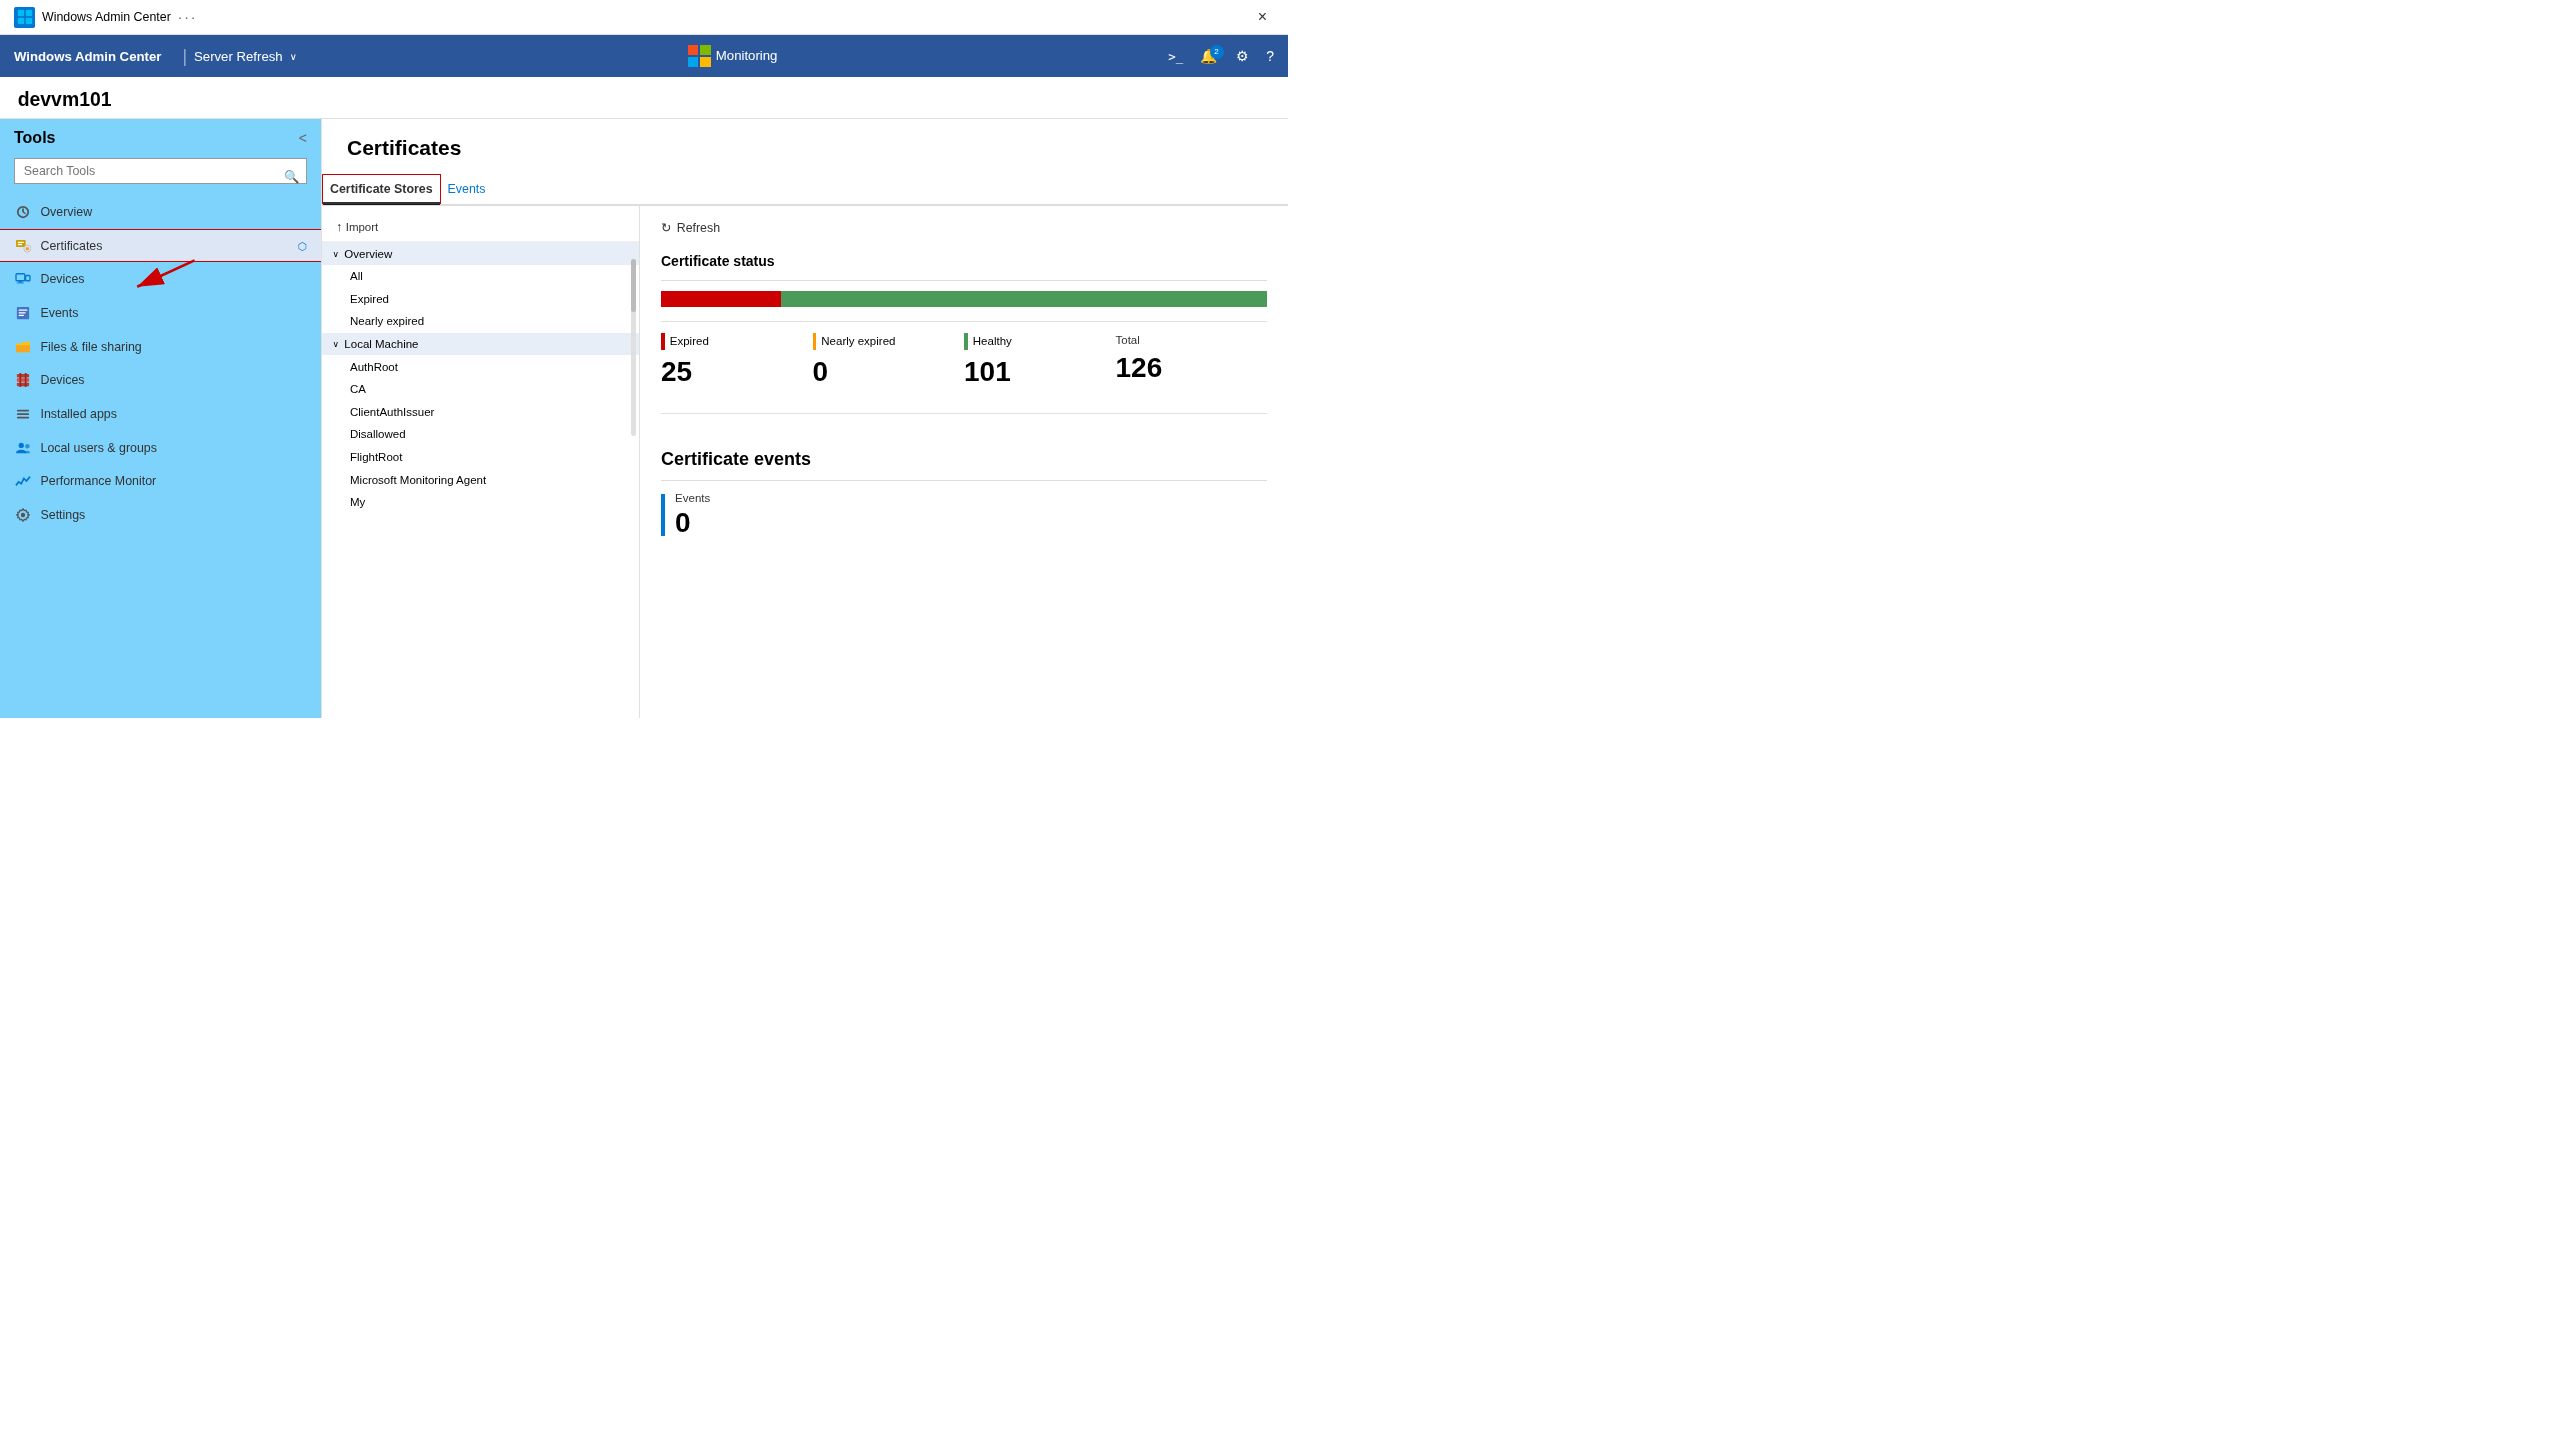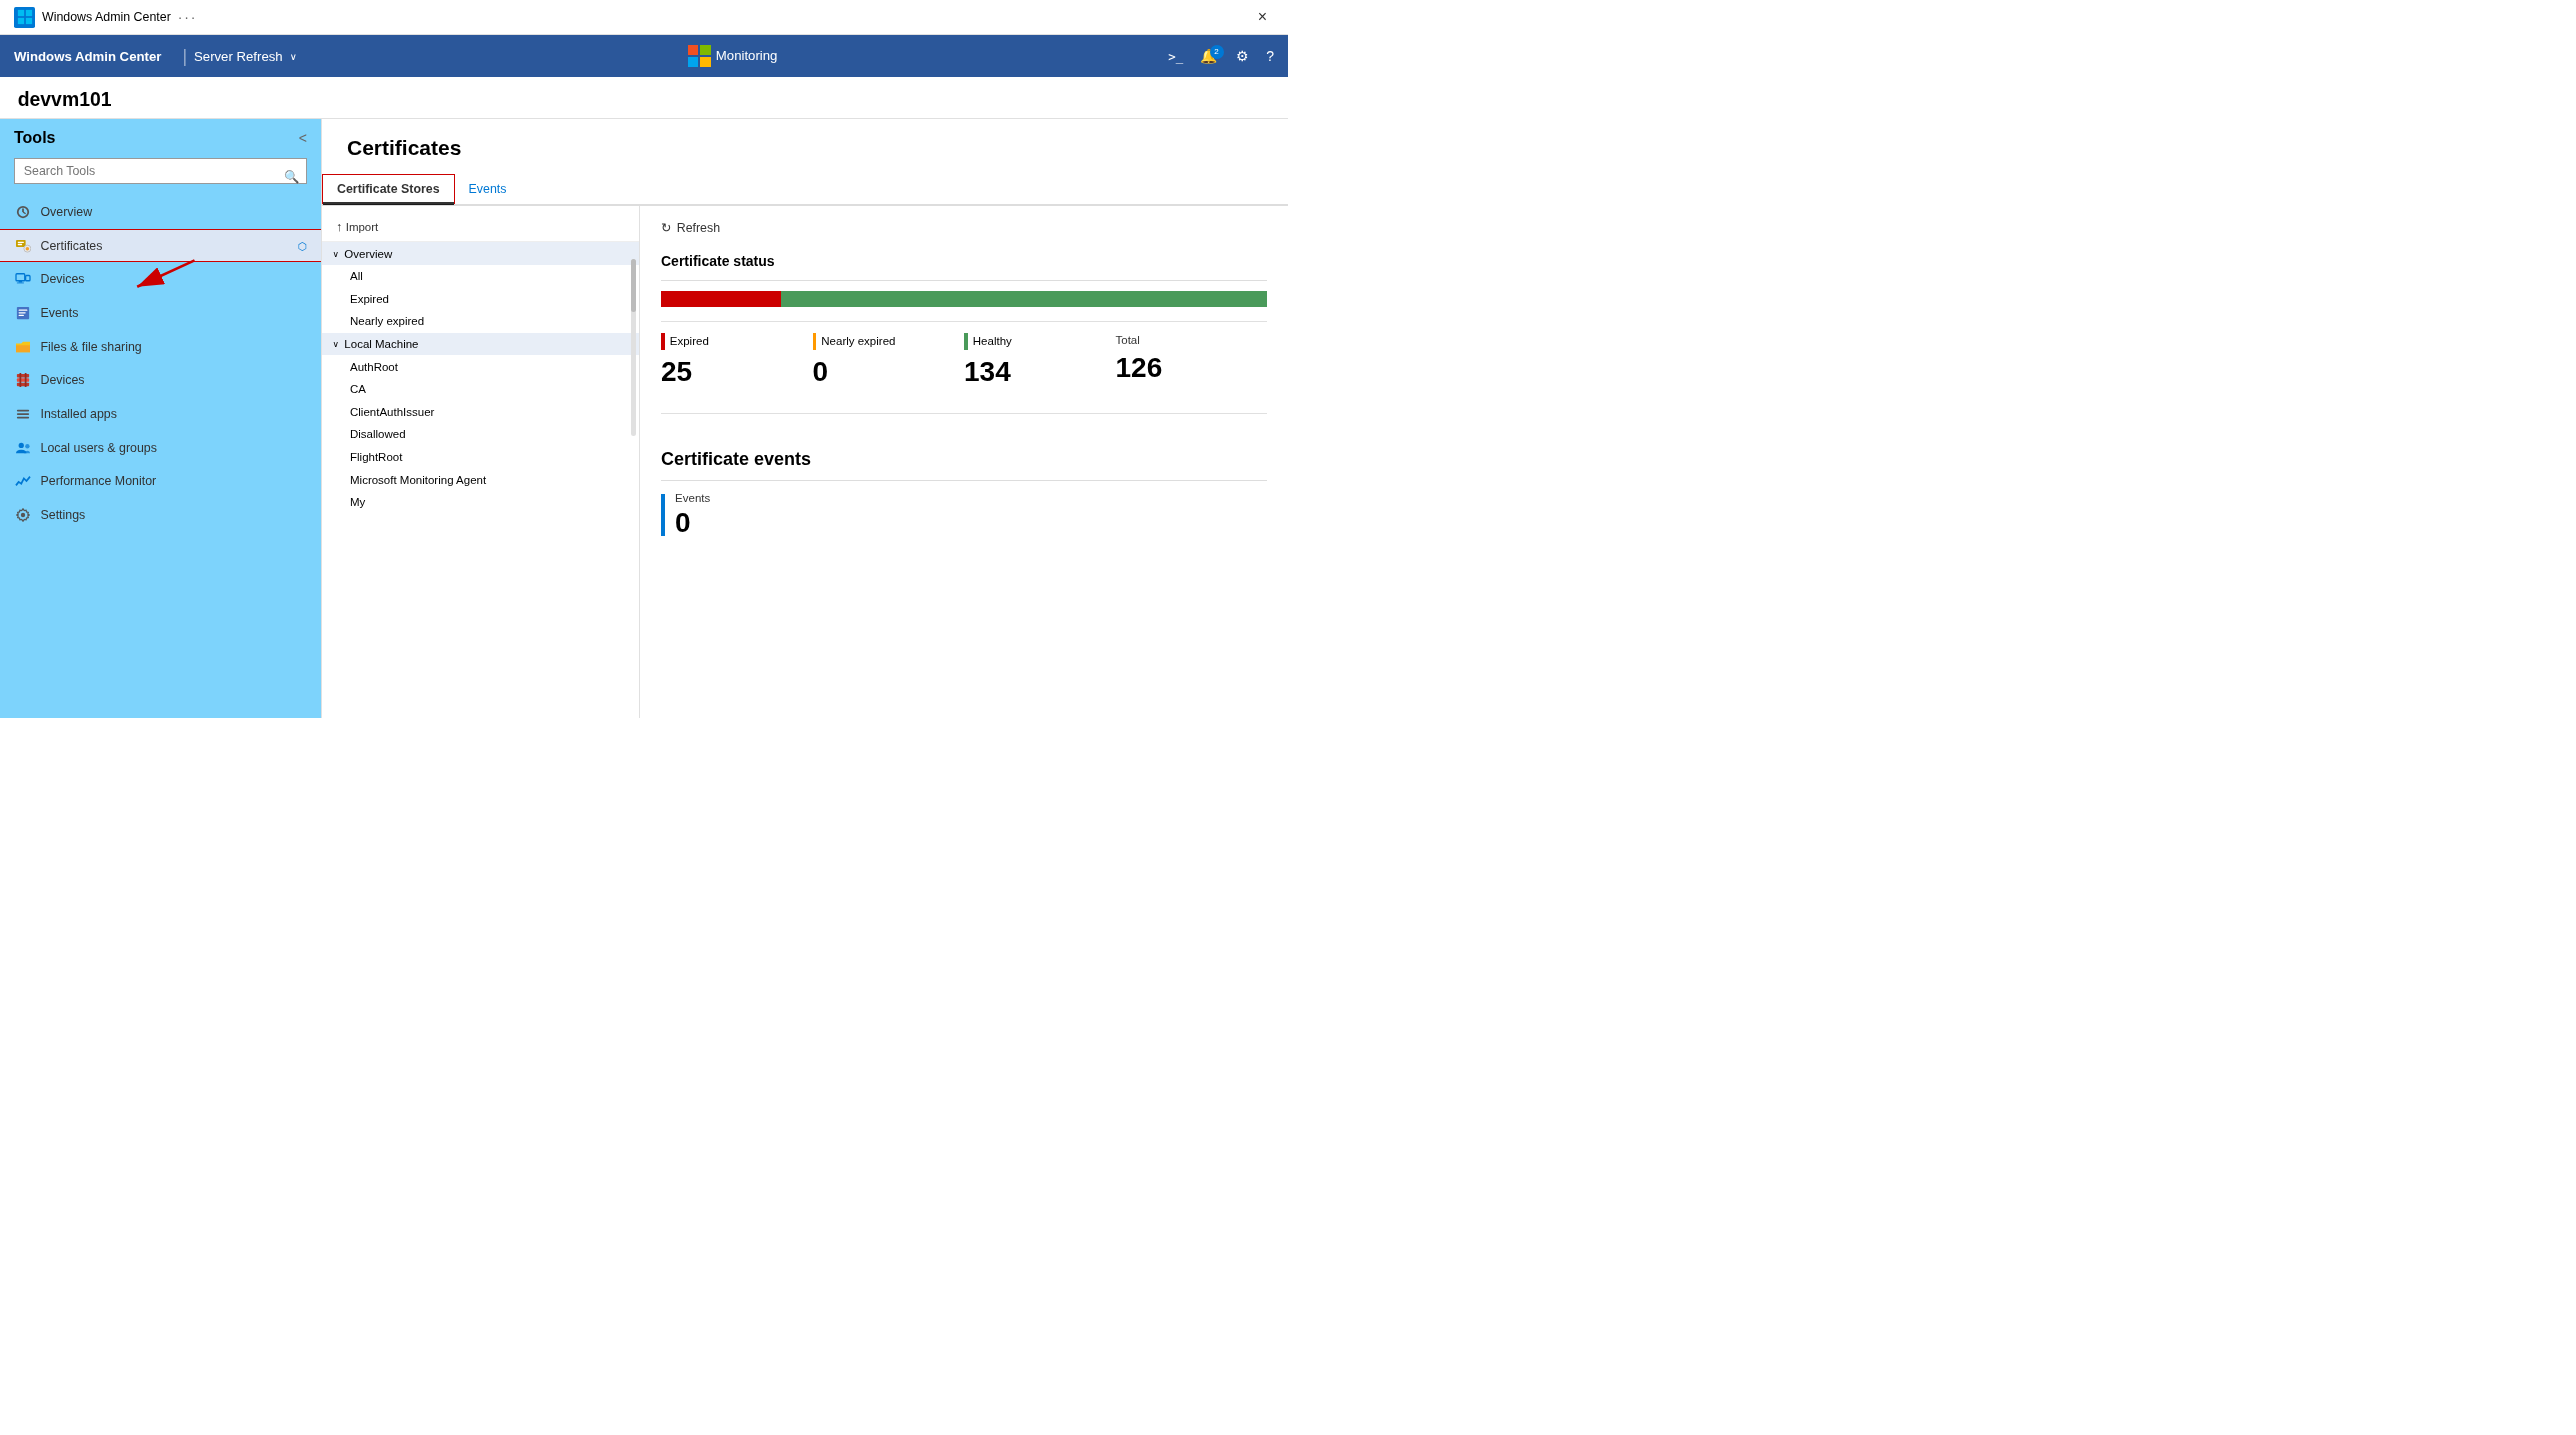--- a/index.html
+++ b/index.html
@@ -65,21 +65,21 @@
     .sidebar-item-icon { width: 17.7px; height: 17.7px; display: flex; align-items: center; justify-content: center; flex-shrink: 0; }
     .sidebar-item-label { font-size: 12.4px; color: #333; flex: 1; }
     .sidebar-item-external { font-size: 10.6px; color: #0078d4; }
 
     
     .content-area { flex: 1; overflow-y: auto; padding: 17.7px 25px; background: #fff; }
     .content-title { font-size: 21px; font-weight: 700; margin-bottom: 14px; }
 
     
     .tabs { display: flex; border-bottom: 0.9px solid #ddd; margin-bottom: 0; }
-    .tab { padding: 7px 14px; cursor: pointer; font-size: 12.4px; color: #0078d4; border: none; background: none; position: relative; }
+    .tab { padding: 7px 7px; cursor: pointer; font-size: 12.4px; color: #0078d4; border: none; background: none; position: relative; }
     .tab.active { color: #333; font-weight: 600; border: 1.8px solid #c00; }
     .tab.active::after { content: ''; position: absolute; bottom: -0.9px; left: 0; right: 0; height: 1.8px; background: #333; }
 
     
     .tree-panel { width: 318px; min-width: 318px; border-right: 0.9px solid #e0e0e0; overflow-y: auto; padding-top: 7px; }
     .tree-toolbar { padding: 7px 14px; display: flex; align-items: center; gap: 7px; border-bottom: 0.9px solid #eee; }
     .tree-import-btn { display: flex; align-items: center; gap: 3.5px; background: none; border: none; color: #333; cursor: pointer; font-size: 11.5px; }
     .tree-item { padding: 5.3px 10.6px; cursor: pointer; display: flex; align-items: center; gap: 5.3px; font-size: 11.5px; }
     .tree-item.group { font-weight: 500; }
     .tree-item-sub { padding-left: 28px; }
@@ -397,21 +397,21 @@
               <span style="font-size:11.5px;">Nearly expired</span>
             </div>
             <div style="font-size:28px; font-weight:700;">0</div>
           </div>
 
           <div style="flex:1;">
             <div style="display:flex; align-items:center; gap:5.3px; margin-bottom:5.3px;">
               <div style="width:3.5px; height:17.7px; background:#4a9a5a;"></div>
               <span style="font-size:11.5px;">Healthy</span>
             </div>
-            <div style="font-size:28px; font-weight:700;">134</div>
+            <div style="font-size:28px; font-weight:700;">101</div>
           </div>
 
           <div style="flex:1;">
             <div style="margin-bottom:5.3px;">
               <span style="font-size:11.5px; color:#333;">Total</span>
             </div>
             <div style="font-size:28px; font-weight:700;">126</div>
           </div>
         </div>
 

